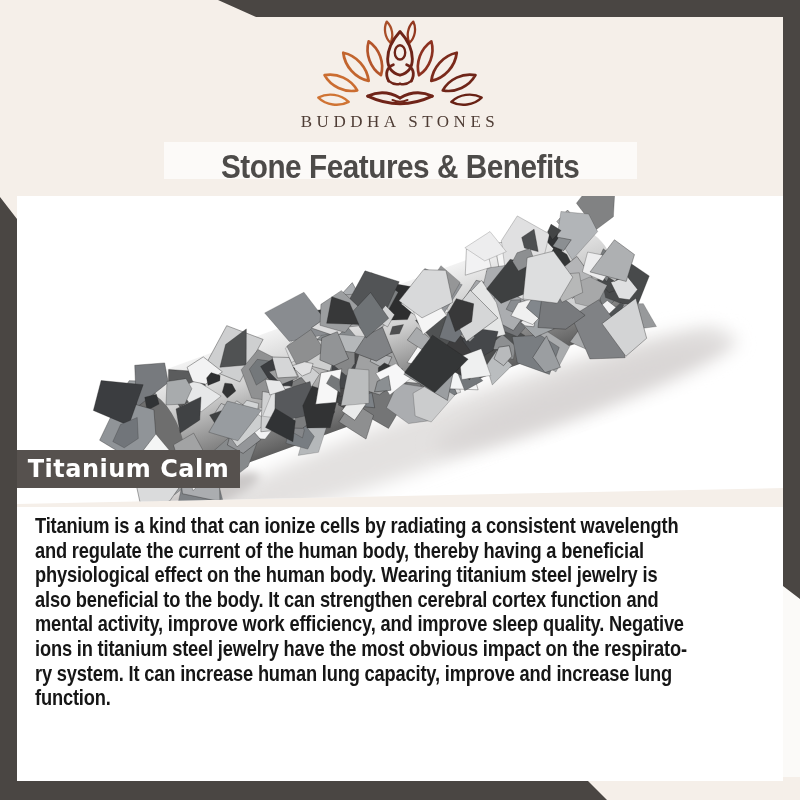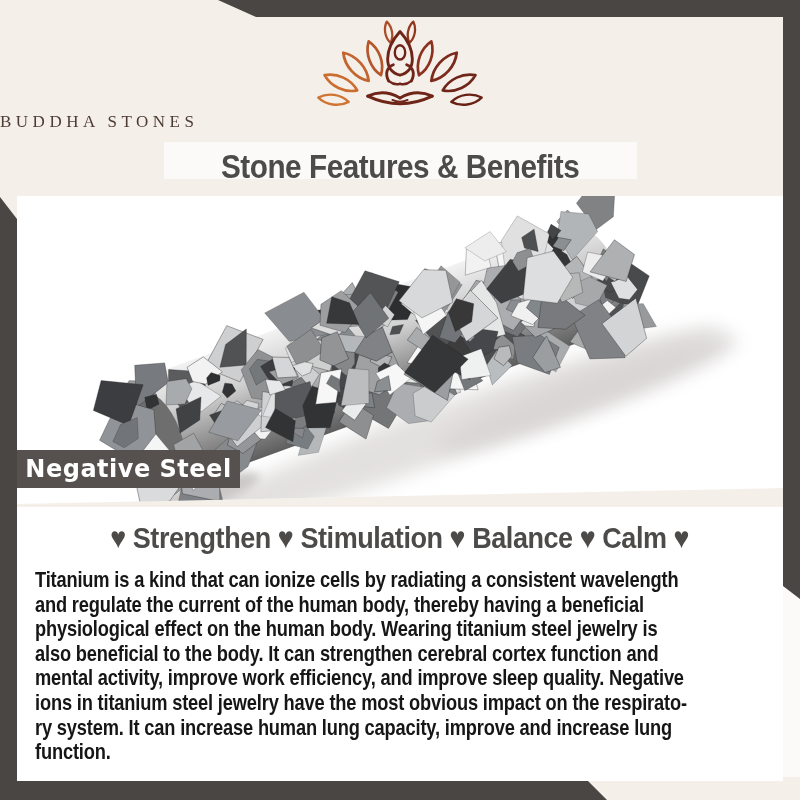--- a/index.html
+++ b/index.html
@@ -10,21 +10,21 @@
   }
   
   .frame{position:absolute; inset:0; background:var(--frame,#4a4643);}
   .frame-tr{clip-path:polygon(218px 0, 800px 0, 800px 599px, 783px 586px, 783px 17px, 256px 17px);}
   .frame-bl{clip-path:polygon(0 197px, 17px 219px, 17px 781px, 588px 781px, 607px 800px, 0 800px);}
   .right-strip{position:absolute; left:783px; top:586px; width:17px; height:191px; background:#fbfaf8;}
   
   .brand-header{position:absolute; left:0; top:0; width:800px; height:142px;}
   .logo{position:absolute; left:50%; top:20px; transform:translateX(-50%);}
   .brand-name{
-    position:absolute; left:0; top:112px; width:100%; text-align:left;
+    position:absolute; left:0; top:112px; width:100%; text-align:center;
     font-family:"Liberation Serif","DejaVu Serif",serif;
     font-size:17px; letter-spacing:4.5px; color:var(--brandtext,#4e3c34);
   }
   
   .banner{
     position:absolute; left:164px; top:142px; width:473px; height:37px;
     background:var(--banner,#fcfaf8); text-align:center; line-height:50px;
   }
   .banner .cond{
     display:inline-block; transform:scaleX(.9); transform-origin:center;
@@ -320,27 +320,24 @@
             <polygon points="-34.6,-46.3 -20.7,-69.5 -6.1,-57.8 -4.7,-34.3 " fill="hsl(210,2%,22%)" stroke="rgba(35,35,35,0.36)"></polygon>
             <polygon points="-80.1,-6.0 -99.5,-11.8 -97.4,-33.3 -81.7,-27.1 " fill="hsl(210,2%,84%)" stroke="rgba(35,35,35,0.51)"></polygon>
             <polygon points="-127.7,30.6 -111.9,16.2 -97.3,34.5 -106.8,53.5 " fill="hsl(210,3%,20%)" stroke="rgba(35,35,35,0.36)"></polygon>
             <polygon points="-55.4,10.2 -48.0,3.7 -41.8,10.6 -45.2,23.9 " fill="hsl(210,2%,47%)" stroke="rgba(35,35,35,0.30)"></polygon>
           </g>
       </g>
     </svg>
   </div>
 
   <div class="product-label">
-    <span>Negative Steel</span>
+    <span>Titanium Calm</span>
   </div>
 
   <div class="text-panel">
-    <div class="benefits-heading">
-      <span class="cond">♥ Strengthen ♥ Stimulation ♥ Balance ♥ Calm ♥</span>
-    </div>
     <div class="para">
       <div class="pline">Titanium is a kind that can ionize cells by radiating a consistent wavelength</div>
       <div class="pline">and regulate the current of the human body, thereby having a beneficial</div>
       <div class="pline">physiological effect on the human body. Wearing titanium steel jewelry is</div>
       <div class="pline">also beneficial to the body. It can strengthen cerebral cortex function and</div>
       <div class="pline">mental activity, improve work efficiency, and improve sleep quality. Negative</div>
       <div class="pline">ions in titanium steel jewelry have the most obvious impact on the respirato-</div>
       <div class="pline">ry system. It can increase human lung capacity, improve and increase lung</div>
       <div class="pline">function.</div>
     </div>

